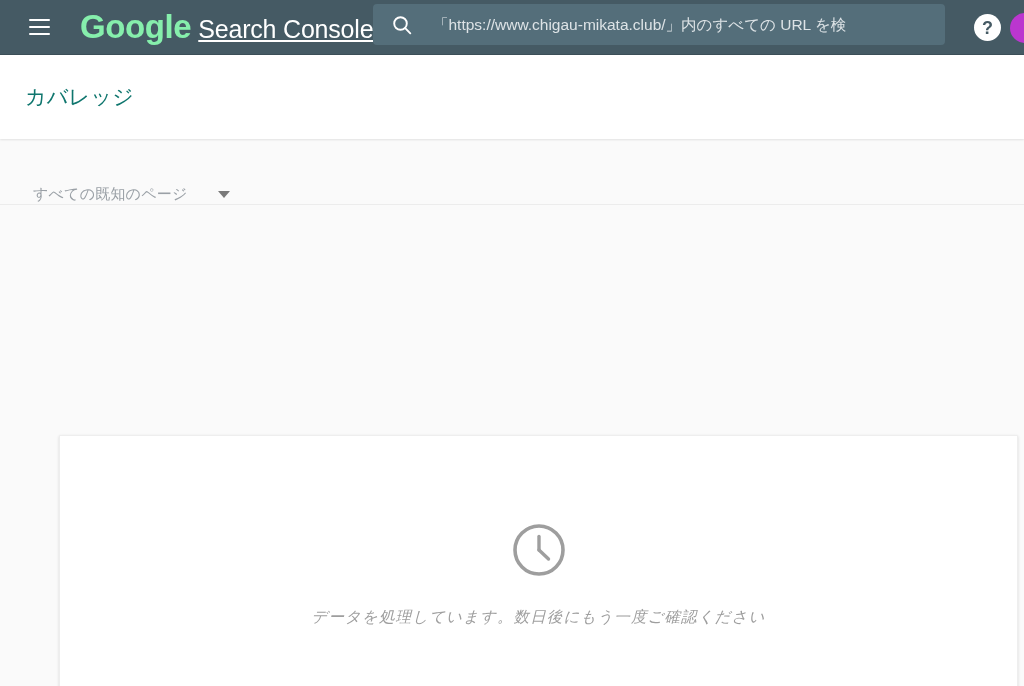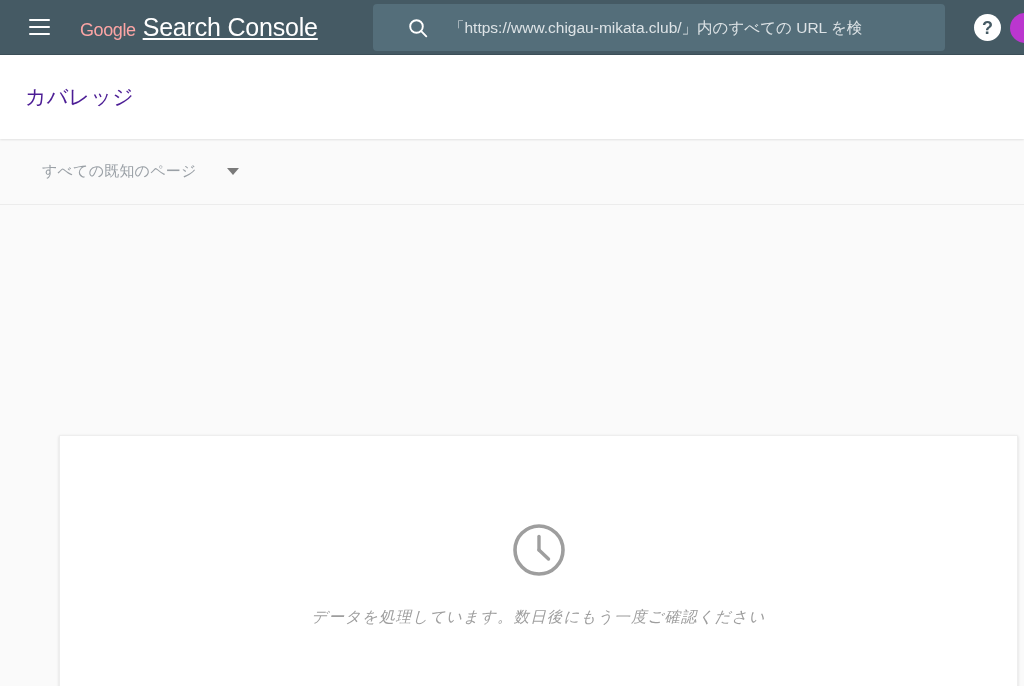--- a/index.html
+++ b/index.html
@@ -44,45 +44,45 @@
   }
 
   .brand-wrap {
     margin-left: 24px;
     display: flex;
     align-items: baseline;
     white-space: nowrap;
     flex: 0 0 auto;
   }
   .brand-google {
-    color: #fca5a5;
-    font-size: 18px;
-    font-weight: 400;
+    color: #86efac;
+    font-size: 33px;
+    font-weight: 700;
     letter-spacing: -0.4px;
   }
   .brand-rest {
     color: #ffffff;
     font-size: 25px;
     font-weight: 400;
     letter-spacing: -0.2px;
     margin-left: 7px;
     text-decoration: underline;
   }
 
   .search-box {
     position: absolute;
     left: 373px;
     top: 4px;
     width: 572px;
-    height: 47px;
+    height: 41px;
     background: #546e7a;
     border-radius: 4px;
     display: flex;
     align-items: center;
-    padding: 0 18px;
+    padding: 0 2px;
     overflow: hidden;
     cursor: text;
   }
   .search-icon-w {
     width: 26px;
     height: 26px;
     flex: 0 0 auto;
     display: flex;
     align-items: center;
     justify-content: center;
@@ -137,32 +137,32 @@
     background: #ffffff;
     display: flex;
     align-items: center;
     padding-left: 25px;
     box-shadow: 0 1px 2px rgba(0,0,0,0.10);
     position: relative;
     z-index: 3;
   }
   .page-title {
     font-size: 21px;
-    color: #4c1d95;
+    color: #0f766e;
     font-weight: 400;
     letter-spacing: 0.3px;
   }
 
   
   .filter-bar {
     height: 66px;
     background: #fafafa;
     display: flex;
-    align-items: center;
-    padding-left: 42px;
+    align-items: flex-end;
+    padding-left: 33px;
     border-bottom: 1px solid #ececec;
     position: relative;
     z-index: 2;
   }
   .filter-chip {
     display: flex;
     align-items: center;
     cursor: pointer;
   }
   .filter-chip-label {

